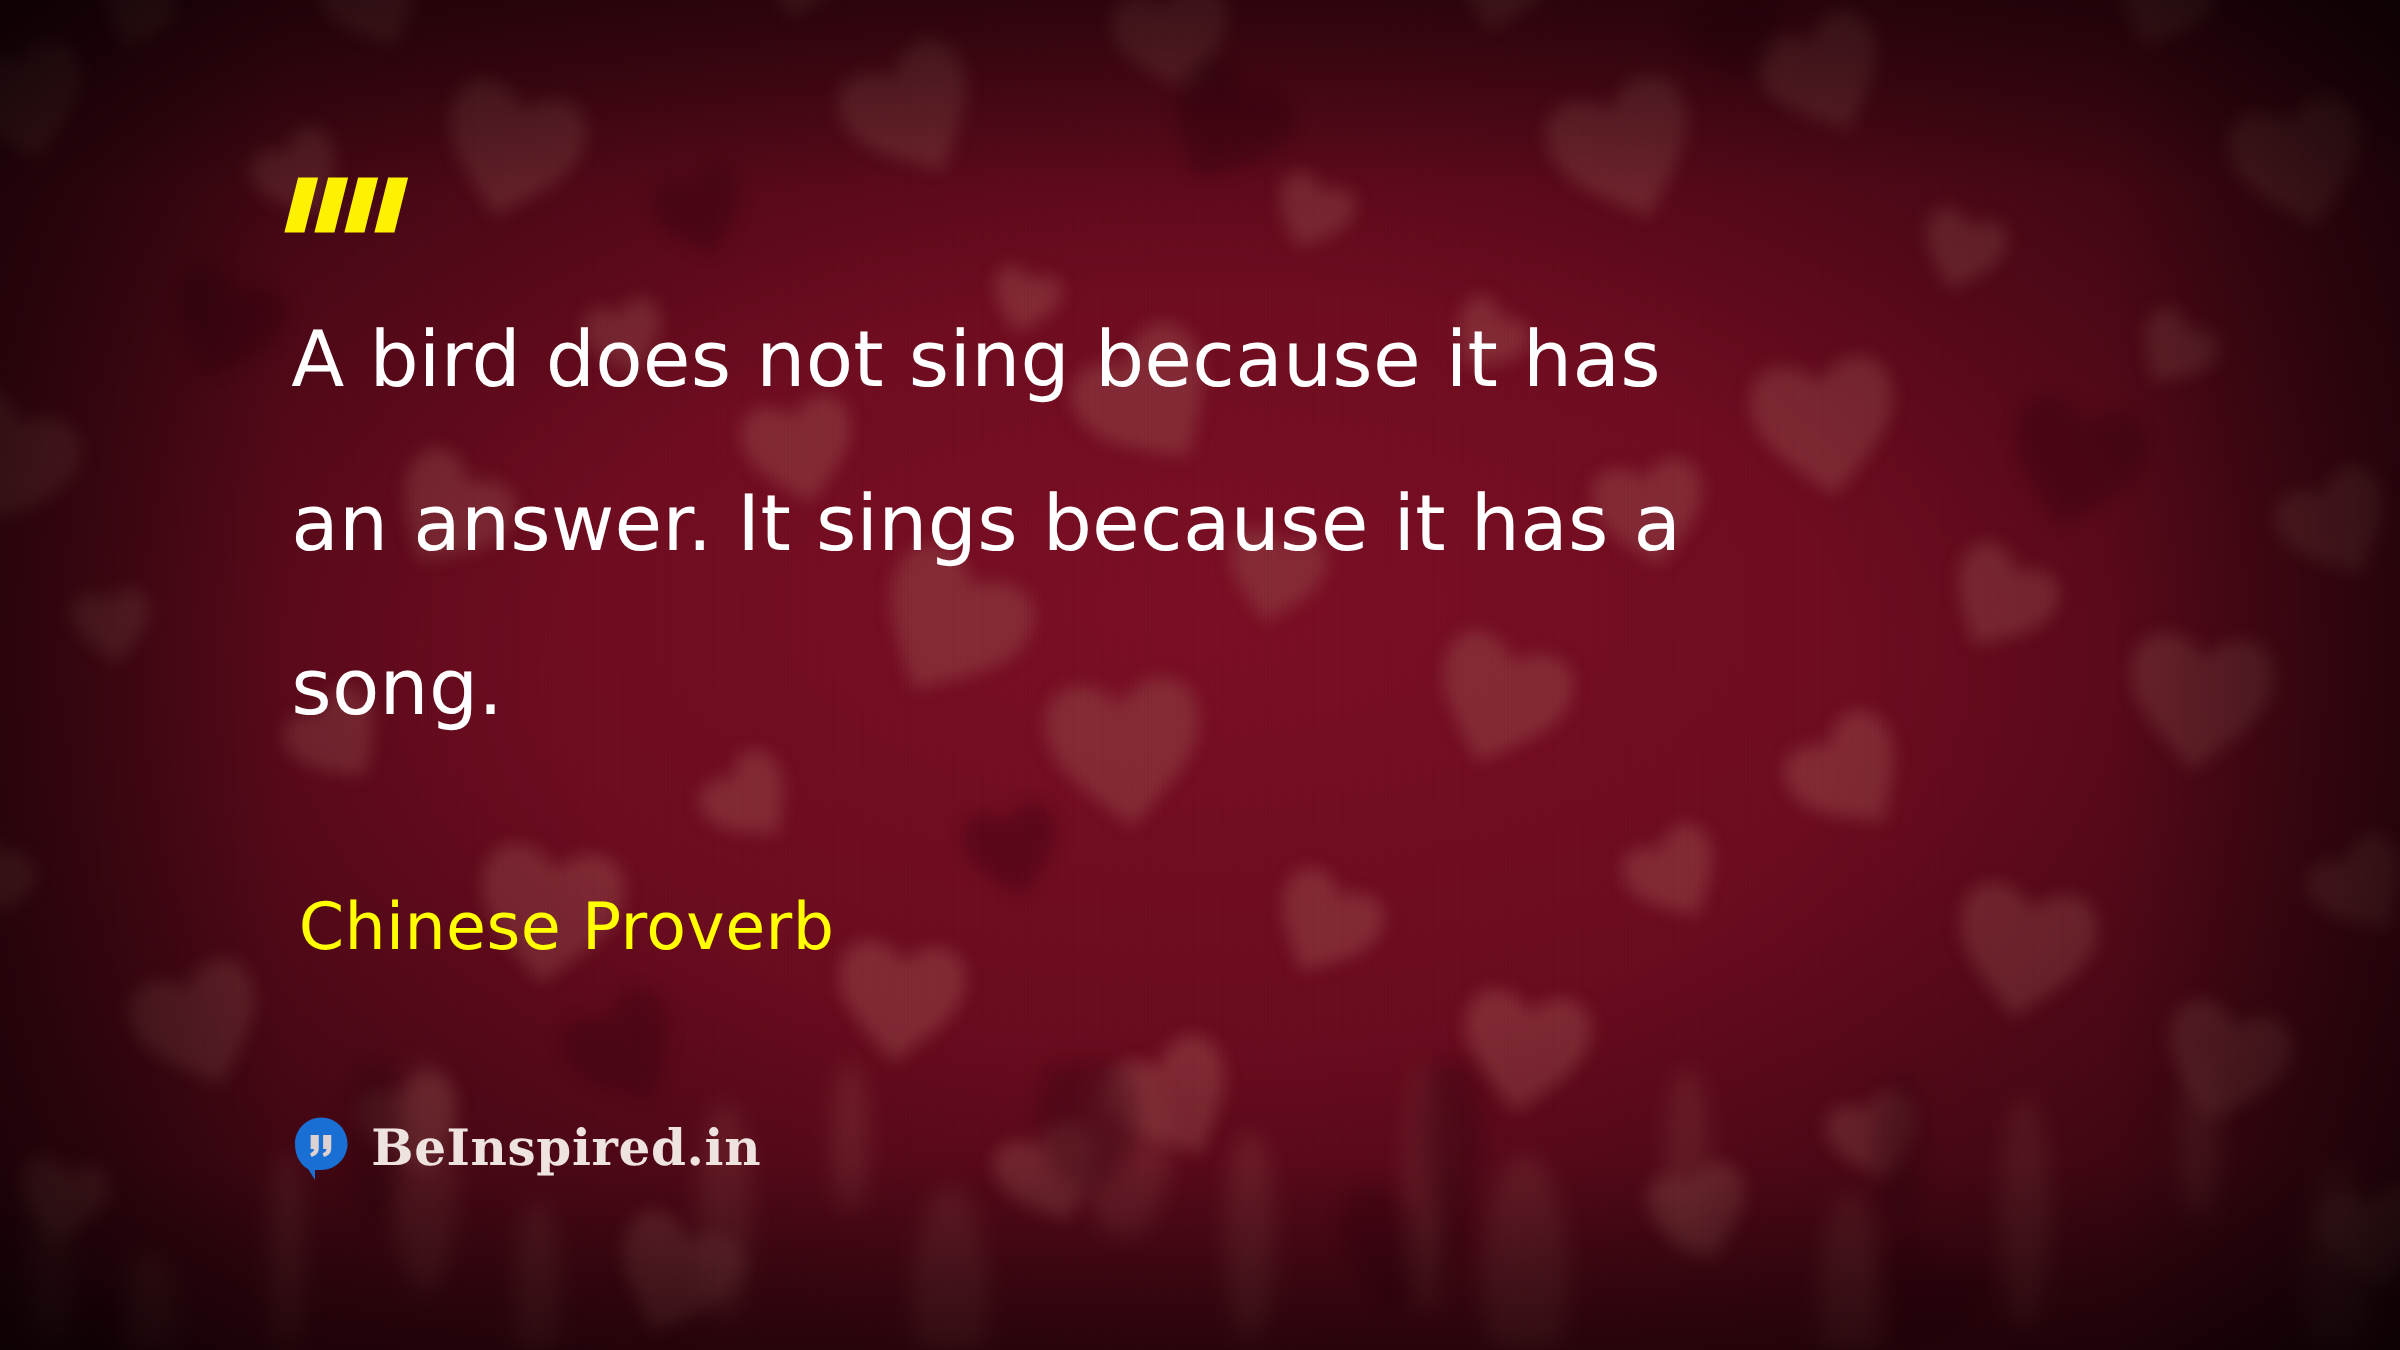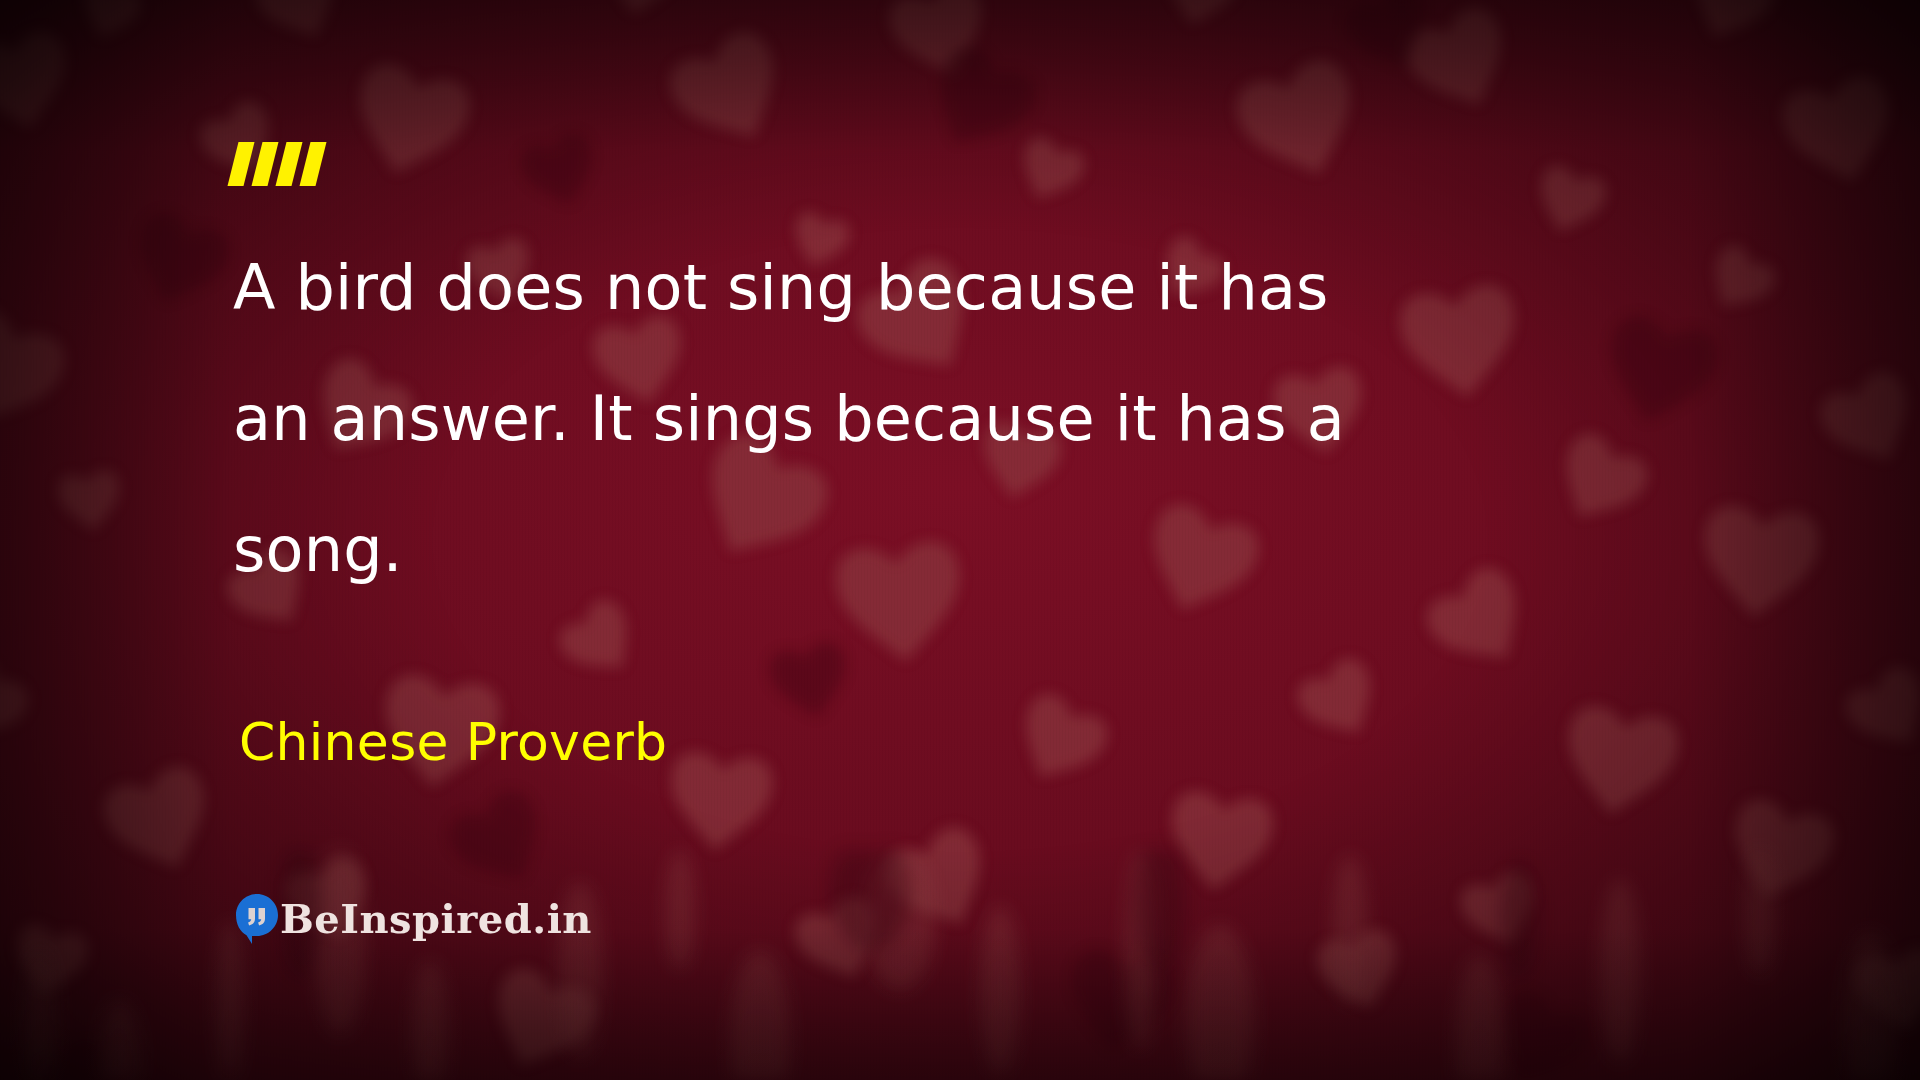--- a/index.html
+++ b/index.html
@@ -101,21 +101,21 @@
     font-weight: 400;
     letter-spacing: .3px;
   }
 
   #brand {
     position: absolute;
     left: 2px;
     top: 893px;
     display: flex;
     align-items: center;
-    gap: 1px;
+    gap: 18px;
   }
   #brand-icon {
     width: 44px;
     height: 52px;
     position: relative;
     flex: none;
   }
   #brand-icon svg { display:block; width:100%; height:100%; }
   #brand-name {
     color: #efe3e0;

